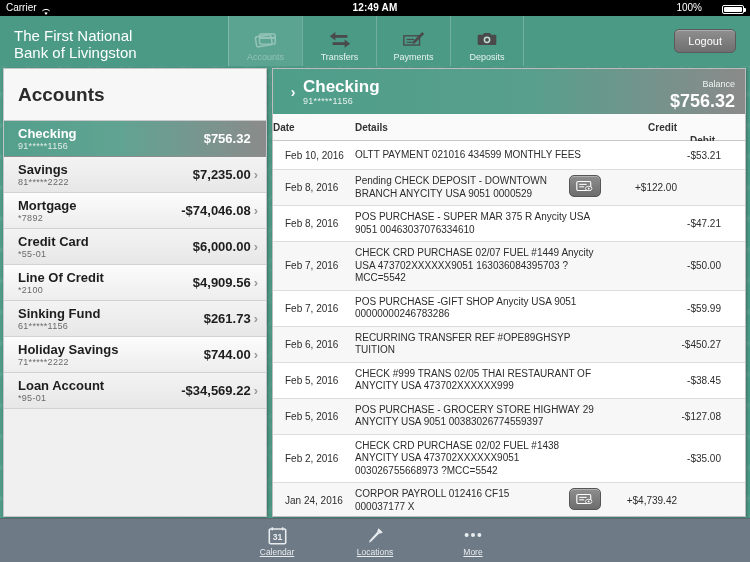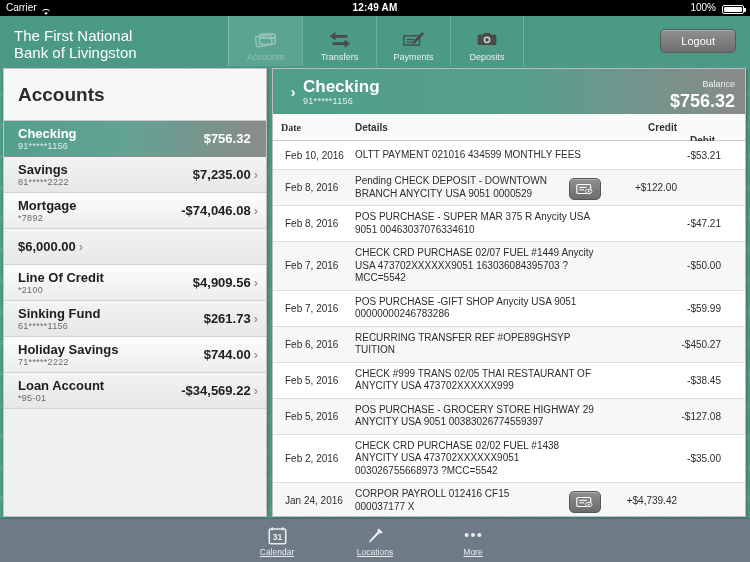--- a/index.html
+++ b/index.html
@@ -20,21 +20,21 @@
 
   
   .statusbar {
     position: absolute; top: 0; left: 0;
     width: 750px; height: 16px;
     background: #000; color: #fff;
     font-size: 10px; line-height: 16px;
   }
   .sb-left { position: absolute; left: 6px; top: 0; display: flex; align-items: center; gap: 4px; }
   .sb-center { position: absolute; left: 0; right: 0; text-align: center; font-weight: bold; letter-spacing: .2px; }
-  .sb-right { position: absolute; right: 6px; top: 0; display: flex; align-items: center; gap: 6px; }
+  .sb-right { position: absolute; right: 6px; top: 0; display: flex; align-items: center; gap: 20px; }
   .wifi-icon { display: inline-block; width: 9px; height: 9px; position: relative; top: 1px; }
   .batt {
     width: 22px; height: 9px; border: 1px solid #fff; border-radius: 2px;
     position: relative; display: inline-block; top: 1px;
   }
   .batt::after {
     content: ""; position: absolute; right: -3px; top: 2px;
     width: 2px; height: 4px; background: #fff; border-radius: 0 1px 1px 0;
   }
   .batt-fill { position: absolute; left: 1px; top: 1px; bottom: 1px; right: 1px; background: #fff; border-radius: 1px; }
@@ -64,21 +64,21 @@
   .navtab:last-child { border-right: 1px solid rgba(255,255,255,0.22); }
   .navtab.active { background: rgba(255,255,255,0.10); color: rgba(232,243,239,0.38); }
   .navtab .ico { height: 26px; display: flex; align-items: center; justify-content: center; }
   .navtab.active .ico { opacity: .35; }
   .navtab .lbl { line-height: 10px; }
   .nav-spacer { flex: 1; }
   .logout-wrap { display: flex; align-items: center; padding-right: 14px; }
   .logout-btn {
     background: linear-gradient(#8f8f8f, #6f6f6f);
     border: 1px solid #5a5a5a; border-radius: 5px;
-    color: #fff; font-size: 11px; padding: 5px 20px;
+    color: #fff; font-size: 11px; padding: 5px 13px;
     box-shadow: inset 0 1px 0 rgba(255,255,255,0.28);
     cursor: pointer;
   }
 
   
   .sidebar {
     position: absolute; left: 3px; top: 68px;
     width: 264px; height: 449px;
     background: #f0f0f0;
     border: 1px solid #c4c4c4;
@@ -142,38 +142,38 @@
   .dh-bal-lbl { font-size: 9px; color: #eef4f2; line-height: 11px; }
   .dh-bal { font-size: 18px; font-weight: bold; line-height: 20px; }
 
   .col-head {
     height: 27px; background: #fafafa;
     border-bottom: 1px solid #c8c8c8;
     display: flex; align-items: center;
     font-size: 10px; font-weight: bold; color: #333;
     flex: 0 0 auto;
   }
-  .c-date { width: 78px; padding-left: 8px; font-family: Liberation Serif, serif; }
+  .c-date { width: 78px; padding-left: 0; }
   .c-details { flex: 1; padding-left: 4px; }
   .c-credit { width: 72px; text-align: right; }
   .c-debit { width: 68px; text-align: right; padding-right: 30px; margin-top: 27px; }
 
   .txlist { flex: 1; overflow: hidden; background: #c4b5fd; position: relative; }
   .tx {
     display: flex; align-items: center;
     border-bottom: 1px solid #ddd;
     min-height: 29px;
     background: #fff;
   }
   .tx.shade { background: #f7f7f7; }
   .tx .t-date { width: 78px; padding-left: 12px; font-size: 10px; color: #2c2c2c; }
   .tx .t-details {
     flex: 1; padding: 5px 4px 5px 4px;
     font-size: 10px; color: #2c2c2c; line-height: 12.5px;
-    display: flex; align-items: flex-end; gap: 8px;
+    display: flex; align-items: flex-start; gap: 8px;
   }
   .tx .t-text { flex: 1; }
   .tx .t-credit { width: 72px; text-align: right; font-size: 10px; color: #2c2c2c; }
   .tx .t-debit { width: 68px; text-align: right; padding-right: 24px; font-size: 10px; color: #2c2c2c; }
   .check-btn {
     width: 32px; height: 22px; flex: 0 0 auto;
     background: linear-gradient(#8e8e8e, #6d6d6d);
     border: 1px solid #565656; border-radius: 5px;
     box-shadow: inset 0 1px 0 rgba(255,255,255,0.3);
     display: flex; align-items: center; justify-content: center;
@@ -306,20 +306,24 @@
           <span class="acct-left">
             <span class="acct-name">Mortgage</span>
             <span class="acct-num">*7892</span>
           </span>
           <span class="acct-right">
             <span class="acct-bal">-$74,046.08</span>
             <span class="chev">›</span>
           </span>
         </div>
         <div class="acct-row alt">
+          <span class="acct-left">
+            <span class="acct-name">Credit Card</span>
+            <span class="acct-num">*55-01</span>
+          </span>
           <span class="acct-right">
             <span class="acct-bal">$6,000.00</span>
             <span class="chev">›</span>
           </span>
         </div>
         <div class="acct-row">
           <span class="acct-left">
             <span class="acct-name">Line Of Credit</span>
             <span class="acct-num">*2100</span>
           </span>

